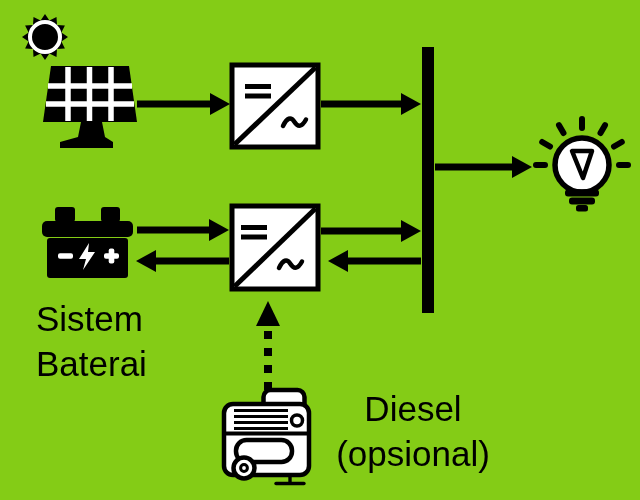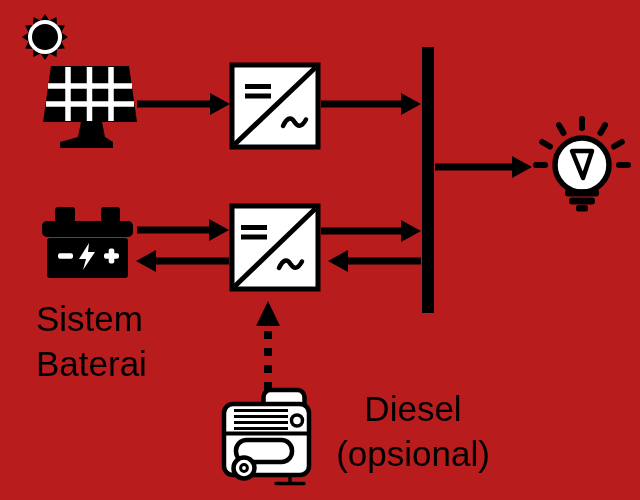--- a/index.html
+++ b/index.html
@@ -2,21 +2,21 @@
 <html><head>
 <meta charset="utf-8">
 <style>
   html, body { margin: 0; padding: 0; }
   body {
     width: 640px; height: 500px;
     background: #ffffff;
     font-family: "Liberation Sans", sans-serif;
     overflow: hidden;
   }
-  .canvas { position: relative; width: 640px; height: 500px; background:#b91c1c; }
+  .canvas { position: relative; width: 640px; height: 500px; background:#84cc16; }
   svg { display: block; }
   .ink-stroke { stroke: #000000; fill: none; }
   .ink-fill { fill: #000000; }
   .paper-fill { fill: #ffffff; }
   text.diagram-label {
     fill: #000000;
     font-family: "Liberation Sans", sans-serif;
     font-size: 35px;
   }
 </style>

